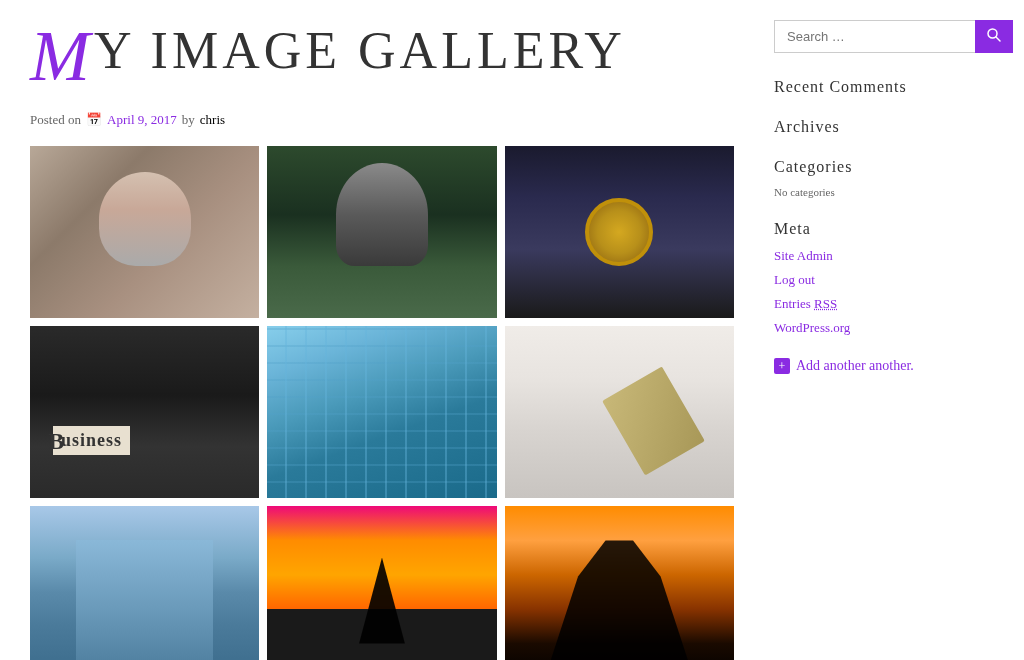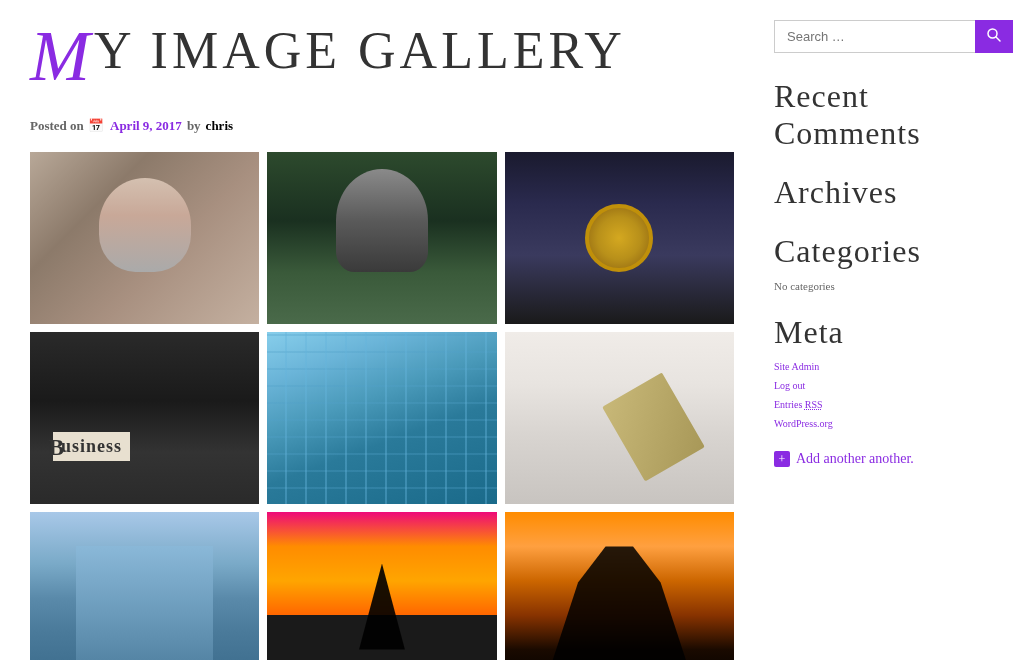--- a/index.html
+++ b/index.html
@@ -22,41 +22,40 @@
       flex-shrink: 0;
     }
 
     
     .site-title {
       font-size: 52px;
       font-weight: 300;
       letter-spacing: 4px;
       text-transform: uppercase;
       color: #333;
-      margin-bottom: 26px;
+      margin-bottom: 20px;
       line-height: 1.1;
     }
     .site-title .big-m {
       font-size: 72px;
       color: #8a2be2;
       font-style: italic;
       font-weight: 300;
       line-height: 1;
       vertical-align: middle;
     }
 
     
     .post-meta {
       font-size: 13px;
       color: #666;
       margin-bottom: 18px;
       display: flex;
       align-items: center;
       gap: 5px;
-      font-weight: bold;
     }
     .post-meta .calendar-icon {
       color: #8a2be2;
       font-size: 13px;
     }
     .post-meta .date-link {
       color: #8a2be2;
       text-decoration: none;
     }
     .post-meta .author-link {
@@ -247,41 +246,41 @@
     .sidebar-search button {
       background: #8a2be2;
       color: #fff;
       border: none;
       padding: 8px 12px;
       cursor: pointer;
       font-size: 14px;
     }
 
     .sidebar-section-title {
-      font-size: 32px;
+      font-size: 16px;
       font-weight: 300;
       color: #333;
       margin-bottom: 10px;
       letter-spacing: 1px;
     }
 
     .sidebar-section {
       margin-bottom: 22px;
     }
 
     .sidebar-no-items {
       font-size: 11px;
       color: #666;
     }
 
     .sidebar-link {
       display: block;
       color: #8a2be2;
       text-decoration: none;
-      font-size: 10px;
+      font-size: 13px;
       margin-bottom: 8px;
     }
 
     .add-widget-btn {
       display: flex;
       align-items: center;
       gap: 6px;
       color: #8a2be2;
       font-size: 14px;
       cursor: pointer;

